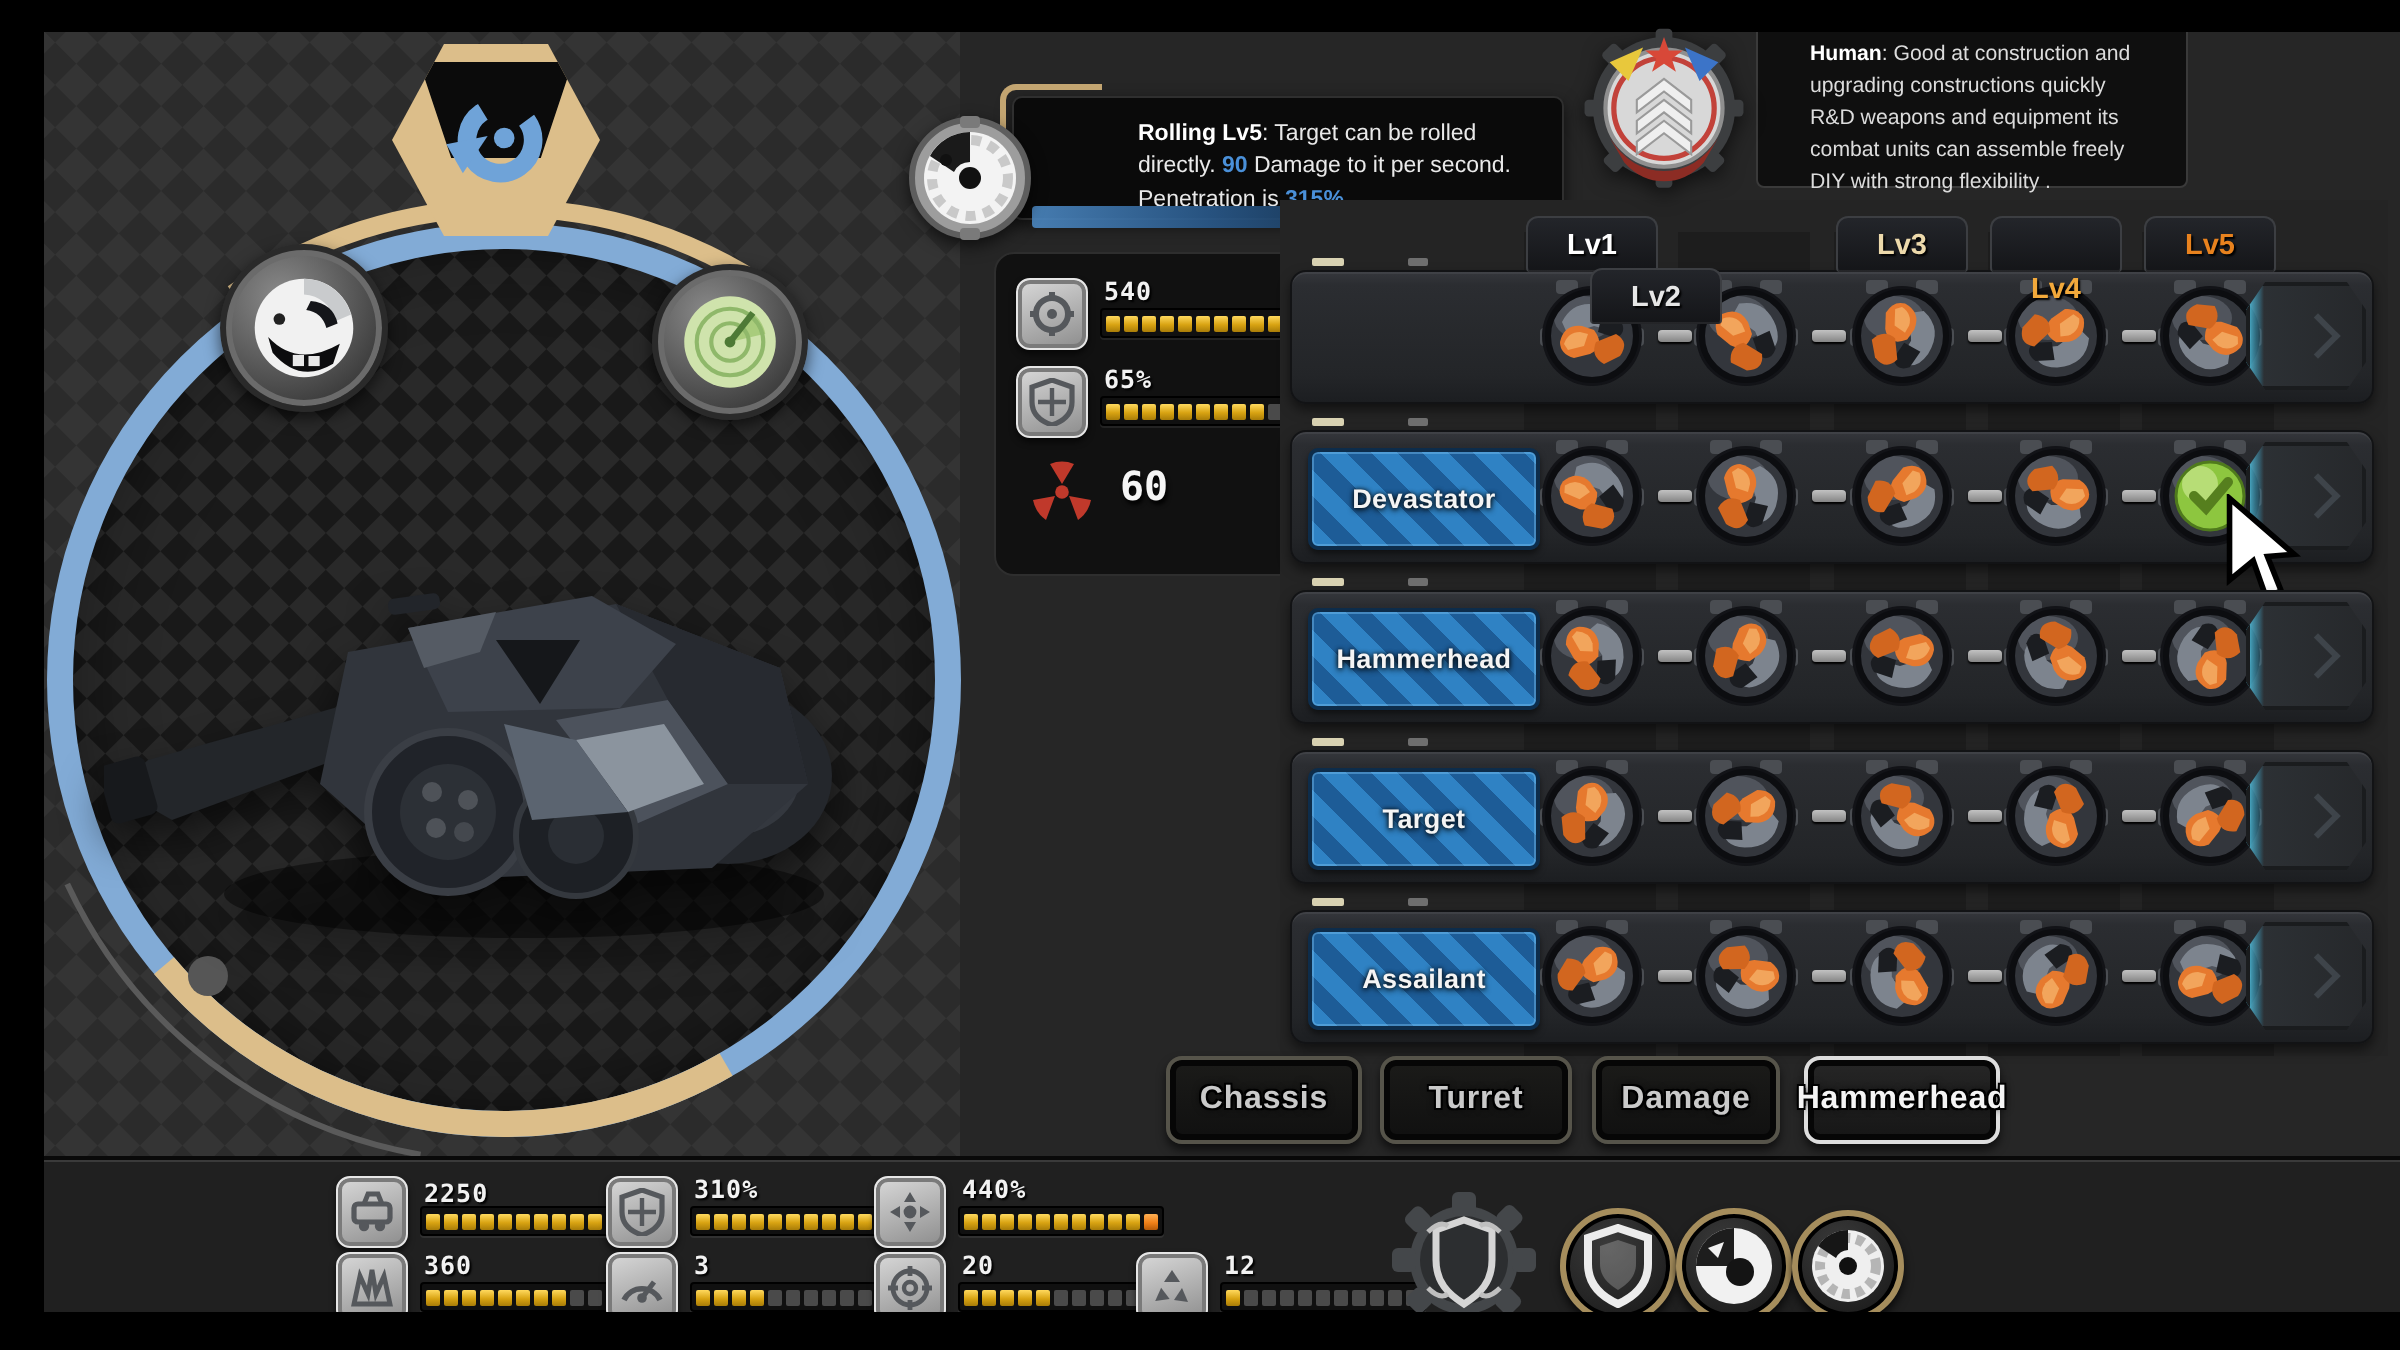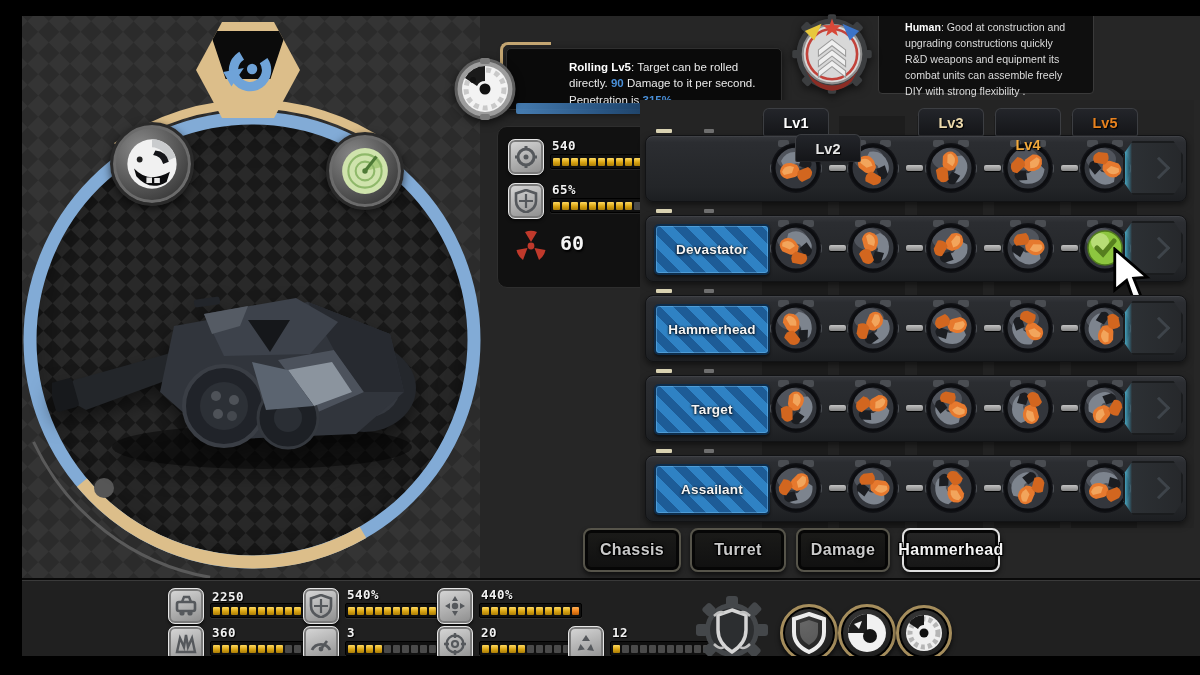--- a/index.html
+++ b/index.html
@@ -907,21 +907,21 @@
         <div class="seg fill"></div>
         <div class="seg fill"></div>
         <div class="seg"></div>
       </div>
       <div class="stat-icon-sq" style="left: 303px; top: 588px; width: 34px; height: 34px;">
         <svg width="24" height="24" viewBox="0 0 24 24">
           <path d="M12 1 L22 4.5 V12 C22 18 18 21.5 12 23.5 C6 21.5 2 18 2 12 V4.5 Z" fill="none" stroke="#55585c" stroke-width="2.6"></path>
           <path d="M12 5 v14 M5 12 h14" stroke="#55585c" stroke-width="2.2"></path>
         </svg>
       </div>
-      <div class="stat-val" style="left: 347px; top: 587px;">540%</div>
+      <div class="stat-val" style="left: 347px; top: 587px;">310%</div>
       <div class="bar" style="left: 345px; top: 603px;">
         <div class="seg fill"></div>
         <div class="seg fill"></div>
         <div class="seg fill"></div>
         <div class="seg fill"></div>
         <div class="seg fill"></div>
         <div class="seg fill"></div>
         <div class="seg fill"></div>
         <div class="seg fill"></div>
         <div class="seg fill"></div>

